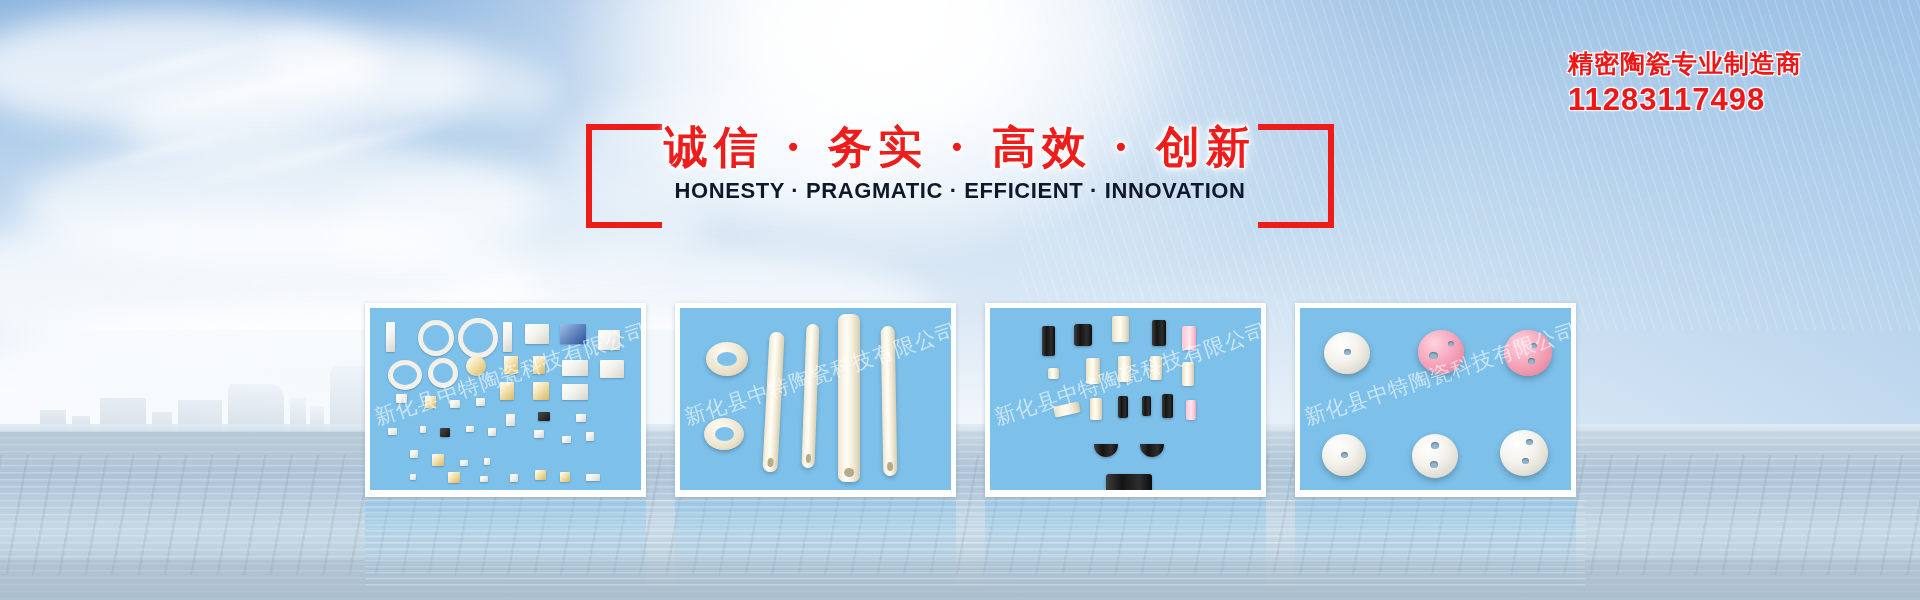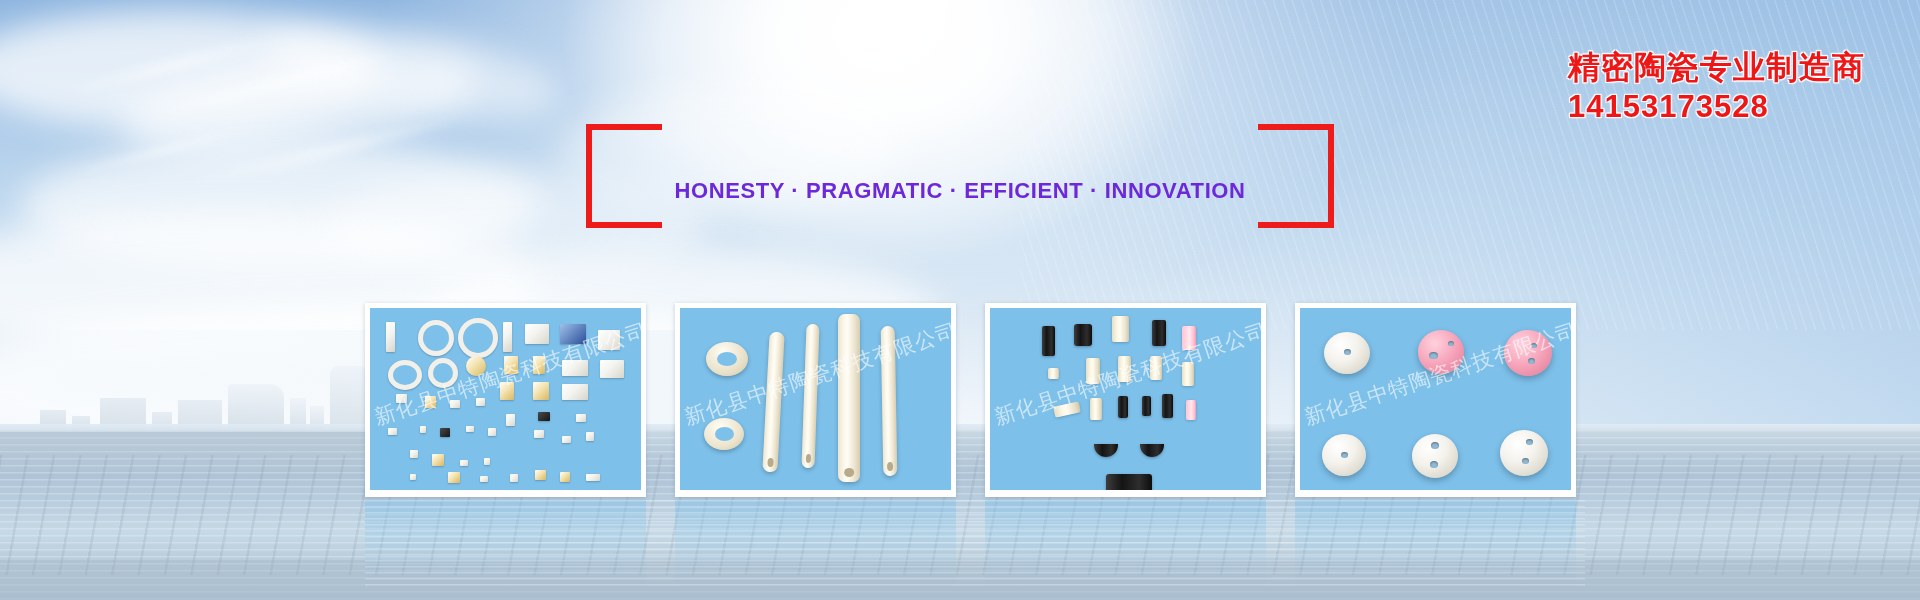--- a/index.html
+++ b/index.html
@@ -124,31 +124,31 @@
     text-shadow:
       0 0 5px #fff, 0 0 5px #fff, 0 0 9px #fff, 0 0 14px #fff,
       1px 1px 0 #fff, -1px -1px 0 #fff, 1px -1px 0 #fff, -1px 1px 0 #fff;
     white-space:nowrap;
   }
   .slogan-en{
     position:absolute;left:0;top:66px;width:800px;
     text-align:center;
     font-family:"Liberation Sans","DejaVu Sans",sans-serif;
     font-size:22px;font-weight:bold;letter-spacing:.6px;
-    color:#6d28d9;
+    color:#0f172a;
     white-space:nowrap;
   }
 
   
   .info{
     position:absolute;left:1568px;top:50px;width:340px;
     font-weight:bold;color:#ee1616;
     text-shadow:0 0 3px #fff, 0 0 3px #fff, 1px 1px 0 #fff, -1px -1px 0 #fff, 1px -1px 0 #fff, -1px 1px 0 #fff;
   }
-  .info-tag{font-size:32px;letter-spacing:1px;line-height:1.1;}
+  .info-tag{font-size:25px;letter-spacing:1px;line-height:1.1;}
   .info-hot{font-size:24px;letter-spacing:1px;margin-top:26px;line-height:1.1;}
   .info-tel{font-size:31px;letter-spacing:1px;margin-top:5px;line-height:1.1;}
 
   
   .cards{position:absolute;left:365px;top:303px;width:1220px;height:196px;}
   .card{
     position:absolute;top:0;width:281px;height:194px;
     background:#fff;
     box-sizing:border-box;
     padding:5px 5px 7px 5px;
@@ -255,26 +255,27 @@
   <div class="ground-dark"></div>
 
   <div class="slogan">
     <div class="bracket bk-l-v"></div>
     <div class="bracket bk-l-t"></div>
     <div class="bracket bk-l-b"></div>
     <div class="bracket bk-r-v"></div>
     <div class="bracket bk-r-t"></div>
     <div class="bracket bk-r-b"></div>
 
+    <div class="slogan-cn">诚信 · 务实 · 高效 · 创新</div>
     <div class="slogan-en">HONESTY · PRAGMATIC · EFFICIENT · INNOVATION</div>
   </div>
 
   <div class="info">
     <div class="info-tag">精密陶瓷专业制造商</div>
-    <div class="info-tel">14153173528</div>
+    <div class="info-tel">11283117498</div>
   </div>
 
   <div class="cards">
 
     <div class="card n1">
       <div class="photo">
         <div class="p chip" style="left:16px; top:14px;  width:9px;  height:30px;"></div>
         <div class="p ring gold" style="left:48px; top:12px;  width:26px; height:26px;"></div>
         <div class="p ring gold" style="left:88px; top:10px;  width:30px; height:30px;"></div>
         <div class="p chip" style="left:133px;top:14px;  width:9px;  height:30px;"></div>

